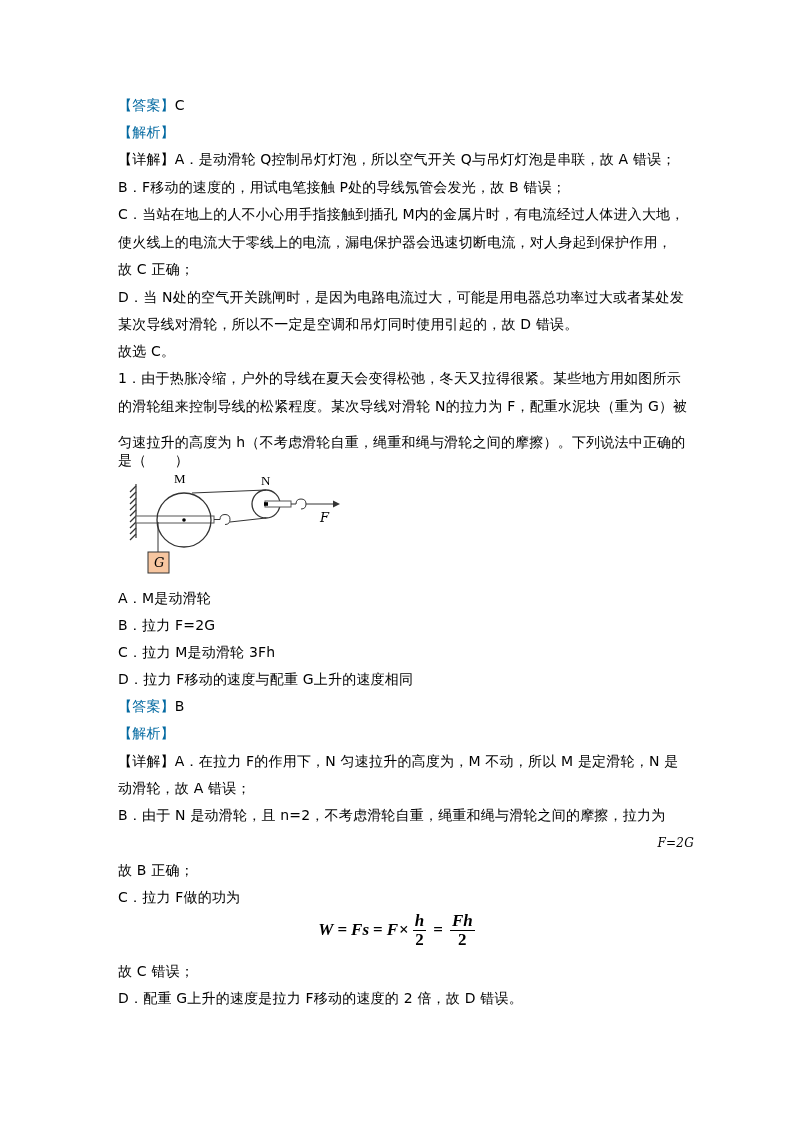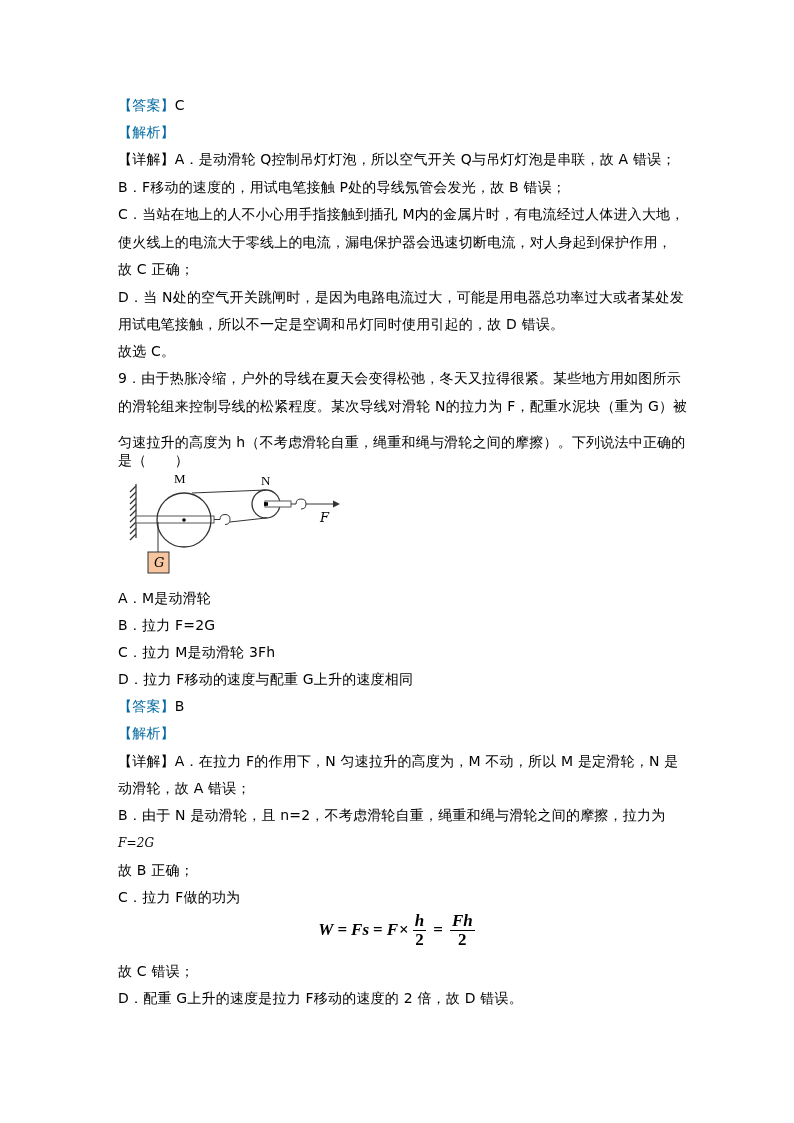--- a/index.html
+++ b/index.html
@@ -3,21 +3,21 @@
   <meta charset="utf-8">
   <style>
     html, body { margin: 0; padding: 0; background: #ffffff; }
     body { width: 794px; height: 1123px; position: relative; overflow: hidden;
       font-family: "DejaVu Sans", "Liberation Sans", sans-serif; color: #000; }
     .page { position: absolute; left: 118px; top: 0; width: 560px; }
     .line { position: absolute; left: 0; font-size: 14px; line-height: 18px; white-space: nowrap; letter-spacing: 0.2px; }
     .tag { color: #0369a1; }
     .bold { font-weight: normal; color: #000; }
     .it { font-style: italic; font-family: "DejaVu Serif", "Liberation Serif", serif; }
-    .center { left: 0; width: 560px; text-align: left; }
+    .center { left: 16px; width: 560px; text-align: right; }
     .diagram { position: absolute; left: 6px; top: 470px; width: 230px; height: 115px; }
     .formula { position: absolute; left: 0; width: 560px; top: 908px; height: 44px; display: flex; justify-content: center; align-items: center;
       font-family: "Liberation Serif", "DejaVu Serif", serif; font-weight: bold; font-style: italic; font-size: 17px; }
     .frac { display: inline-flex; flex-direction: column; align-items: center; margin: 0 3px; vertical-align: middle; }
     .frac .num { border-bottom: 1px solid #000; padding: 0 2px; line-height: 18px; }
     .frac .den { line-height: 18px; font-style: normal; }
     .op { font-style: normal; margin: 0 4px; }
   </style>
 </head>
 <body>
@@ -31,24 +31,24 @@
     <span class="tag">【解析】</span>
   </div>
   <div class="line" style="top:150px">
     <span class="bold">【详解】</span><span>A．是动滑轮 Q控制吊灯灯泡，所以空气开关 Q与吊灯灯泡是串联，故 A 错误；</span>
   </div>
   <div class="line" style="top:178px">B．F移动的速度的，用试电笔接触 P处的导线氖管会发光，故 B 错误；</div>
   <div class="line" style="top:205px">C．当站在地上的人不小心用手指接触到插孔 M内的金属片时，有电流经过人体进入大地，</div>
   <div class="line" style="top:233px">使火线上的电流大于零线上的电流，漏电保护器会迅速切断电流，对人身起到保护作用，</div>
   <div class="line" style="top:260px">故 C 正确；</div>
   <div class="line" style="top:288px">D．当 N处的空气开关跳闸时，是因为电路电流过大，可能是用电器总功率过大或者某处发</div>
-  <div class="line" style="top:315px">用试电笔接触，所以不一定是空调和吊灯同时使用引起的，故 D 错误。</div>
+  <div class="line" style="top:315px">某次导线对滑轮，所以不一定是空调和吊灯同时使用引起的，故 D 错误。</div>
   <div class="line" style="top:342px">故选 C。</div>
 
-  <div class="line" style="top:369px">9．由于热胀冷缩，户外的导线在夏天会变得松弛，冬天又拉得很紧。某些地方用如图所示</div>
+  <div class="line" style="top:369px">1．由于热胀冷缩，户外的导线在夏天会变得松弛，冬天又拉得很紧。某些地方用如图所示</div>
   <div class="line" style="top:397px">的滑轮组来控制导线的松紧程度。某次导线对滑轮 N的拉力为 F，配重水泥块（重为 G）被</div>
   <div class="line" style="top:433px">匀速拉升的高度为 h（不考虑滑轮自重，绳重和绳与滑轮之间的摩擦）。下列说法中正确的</div>
   <div class="line" style="top:451px">是（　　）</div>
 
   <div class="diagram">
     <svg width="230" height="115" viewBox="0 0 230 115">
 
       <g stroke="#333" stroke-width="1.2" fill="none">
         <line x1="12" y1="14" x2="12" y2="68"></line>
         <line x1="12" y1="16" x2="6" y2="22"></line>

